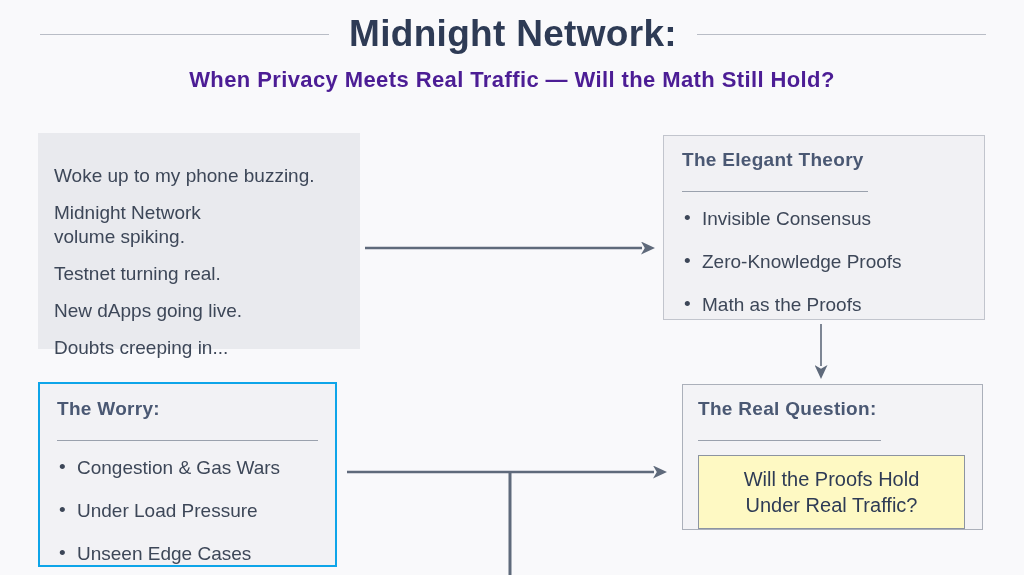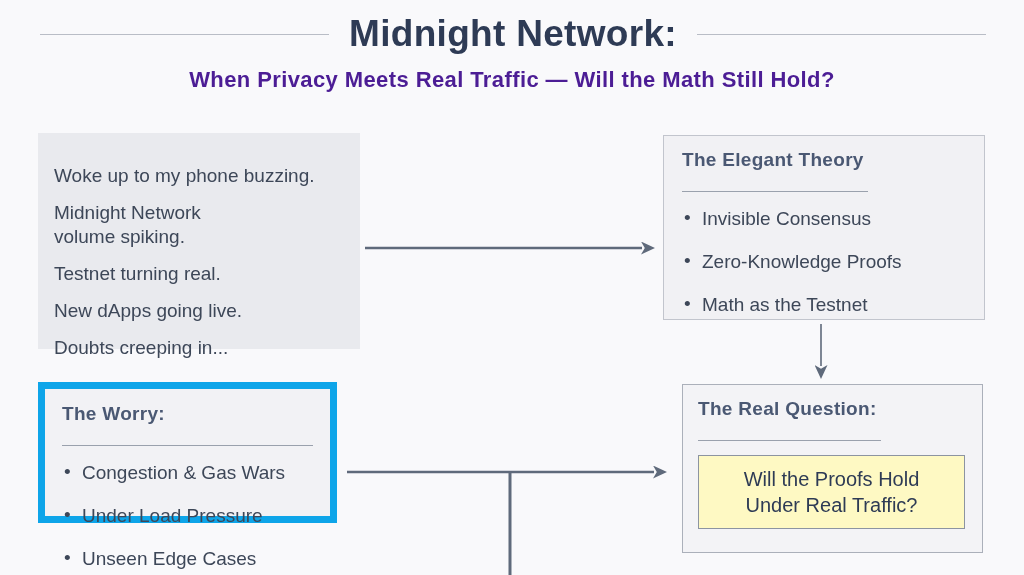--- a/index.html
+++ b/index.html
@@ -58,29 +58,29 @@
   
   .theory-box {
     left: 663px; top: 135px; width: 322px; height: 185px;
     background: #f1f1f4;
     border: 1px solid #c2c5cd;
     padding: 13px 18px;
   }
 
   
   .worry-box {
-    left: 38px; top: 382px; width: 299px; height: 141px;
+    left: 38px; top: 382px; width: 299px; height: 185px;
     background: #f2f2f5;
-    border: 7px solid #0ea5e9;
+    border: 2px solid #0ea5e9;
     padding: 14px 17px;
   }
 
   
   .question-box {
-    left: 682px; top: 384px; width: 301px; height: 169px;
+    left: 682px; top: 384px; width: 301px; height: 146px;
     background: #f3f3f6;
     border: 1px solid #abb0ba;
     padding: 13px 17px 0 15px;
   }
   .question-inner {
     margin-top: 14px;
     border: 1px solid #8c94a1;
     background: #fef9c3;
     height: 74px;
     display: flex; align-items: center; justify-content: center;
@@ -127,21 +127,21 @@
   <p>Testnet turning real.</p>
   <p>New dApps going live.</p>
   <p>Doubts creeping in...</p>
 </div>
 
 <div class="panel theory-box">
   <h3 class="rule-under fit">The Elegant Theory</h3>
   <ul class="bullets">
     <li>Invisible Consensus</li>
     <li>Zero-Knowledge Proofs</li>
-    <li>Math as the Testnet</li>
+    <li>Math as the Proofs</li>
   </ul>
 </div>
 
 <div class="panel worry-box">
   <h3 class="rule-under">The Worry:</h3>
   <ul class="bullets">
     <li>Congestion &amp; Gas Wars</li>
     <li>Under Load Pressure</li>
     <li>Unseen Edge Cases</li>
   </ul>

